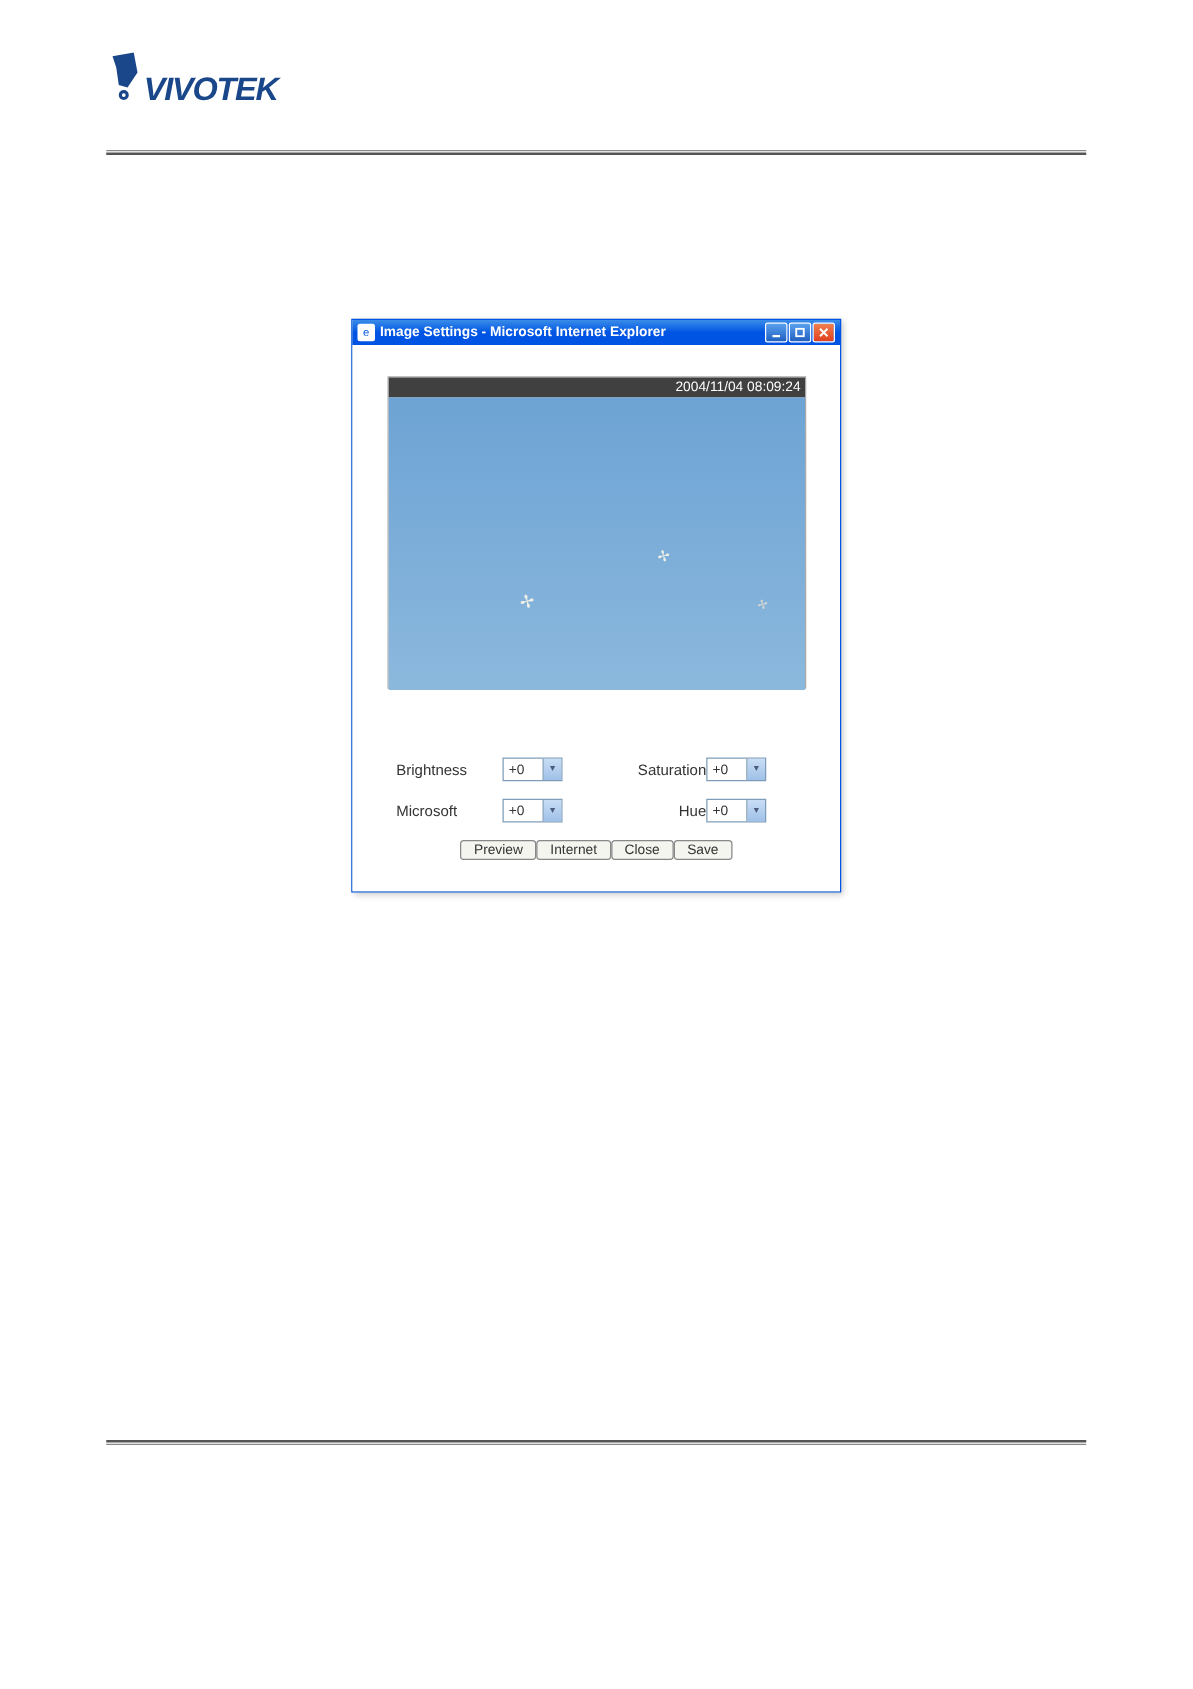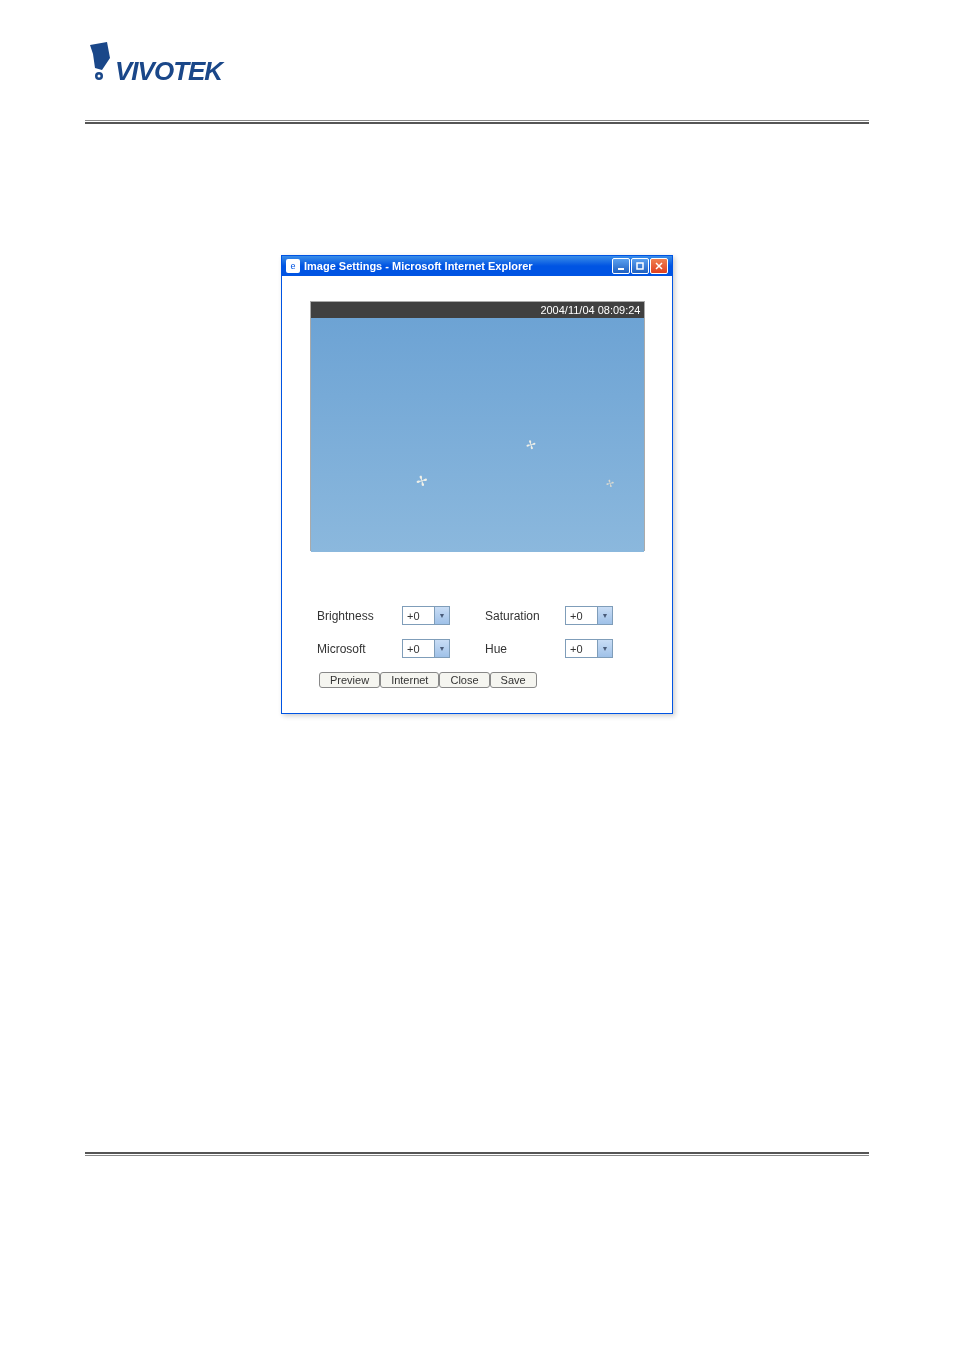--- a/index.html
+++ b/index.html
@@ -136,20 +136,21 @@
       margin-bottom: 14px;
       font-size: 12px;
       color: #333;
     }
     .control-label {
       width: 85px;
     }
     .control-label-2 {
       width: 80px;
       margin-left: 35px;
+      text-align: right;
     }
     .dropdown {
       width: 48px;
       height: 19px;
       border: 1px solid #7f9db9;
       background: #fff;
       display: flex;
       align-items: center;
       font-size: 11px;
     }
@@ -163,21 +164,21 @@
       background: linear-gradient(to bottom,#c9ddf5,#9fc1e8);
       border-left: 1px solid #7f9db9;
       display: flex;
       align-items: center;
       justify-content: center;
       font-size: 7px;
       color: #4a5c7a;
     }
     .button-row {
       display: flex;
-      justify-content: flex-start;
+      justify-content: center;
       margin-top: 2px;
       padding: 0 2px;
     }
     .ie-btn {
       padding: 1px 10px;
       font-size: 11px;
       color: #333;
       background: #f5f5f0;
       border: 1px solid #888;
       border-radius: 3px;

